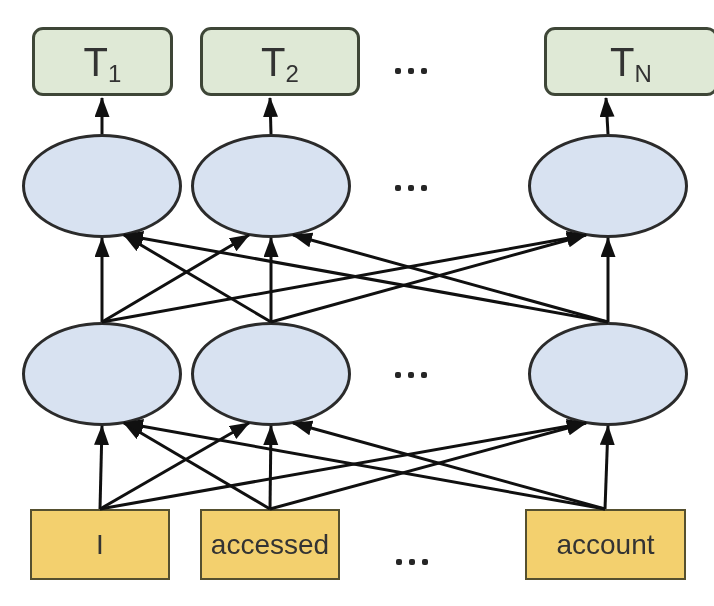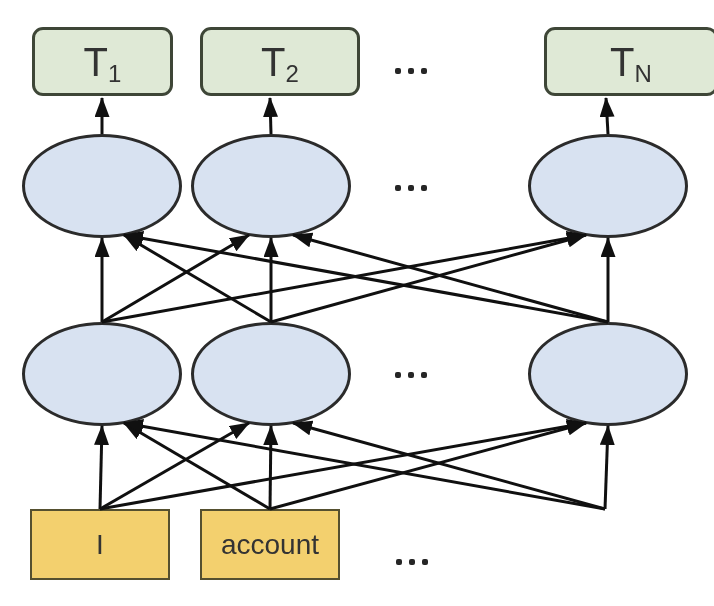--- a/index.html
+++ b/index.html
@@ -65,20 +65,23 @@
   <div class="dots" style="left:395px;top:372px" aria-label="...">
       <i></i>
       <i></i>
       <i></i>
     </div>
 
   <div class="node word-box" style="left:30px;width:140px">
     <span>I</span>
   </div>
   <div class="node word-box" style="left:200px;width:140px">
+    <span>accessed</span>
+  </div>
+  <div class="node word-box" style="left:525px;width:161px">
     <span>account</span>
   </div>
   <div class="dots" style="left:396px;top:559px" aria-label="...">
       <i></i>
       <i></i>
       <i></i>
     </div>
 
   <svg class="edges" width="714" height="606">
     <defs>

